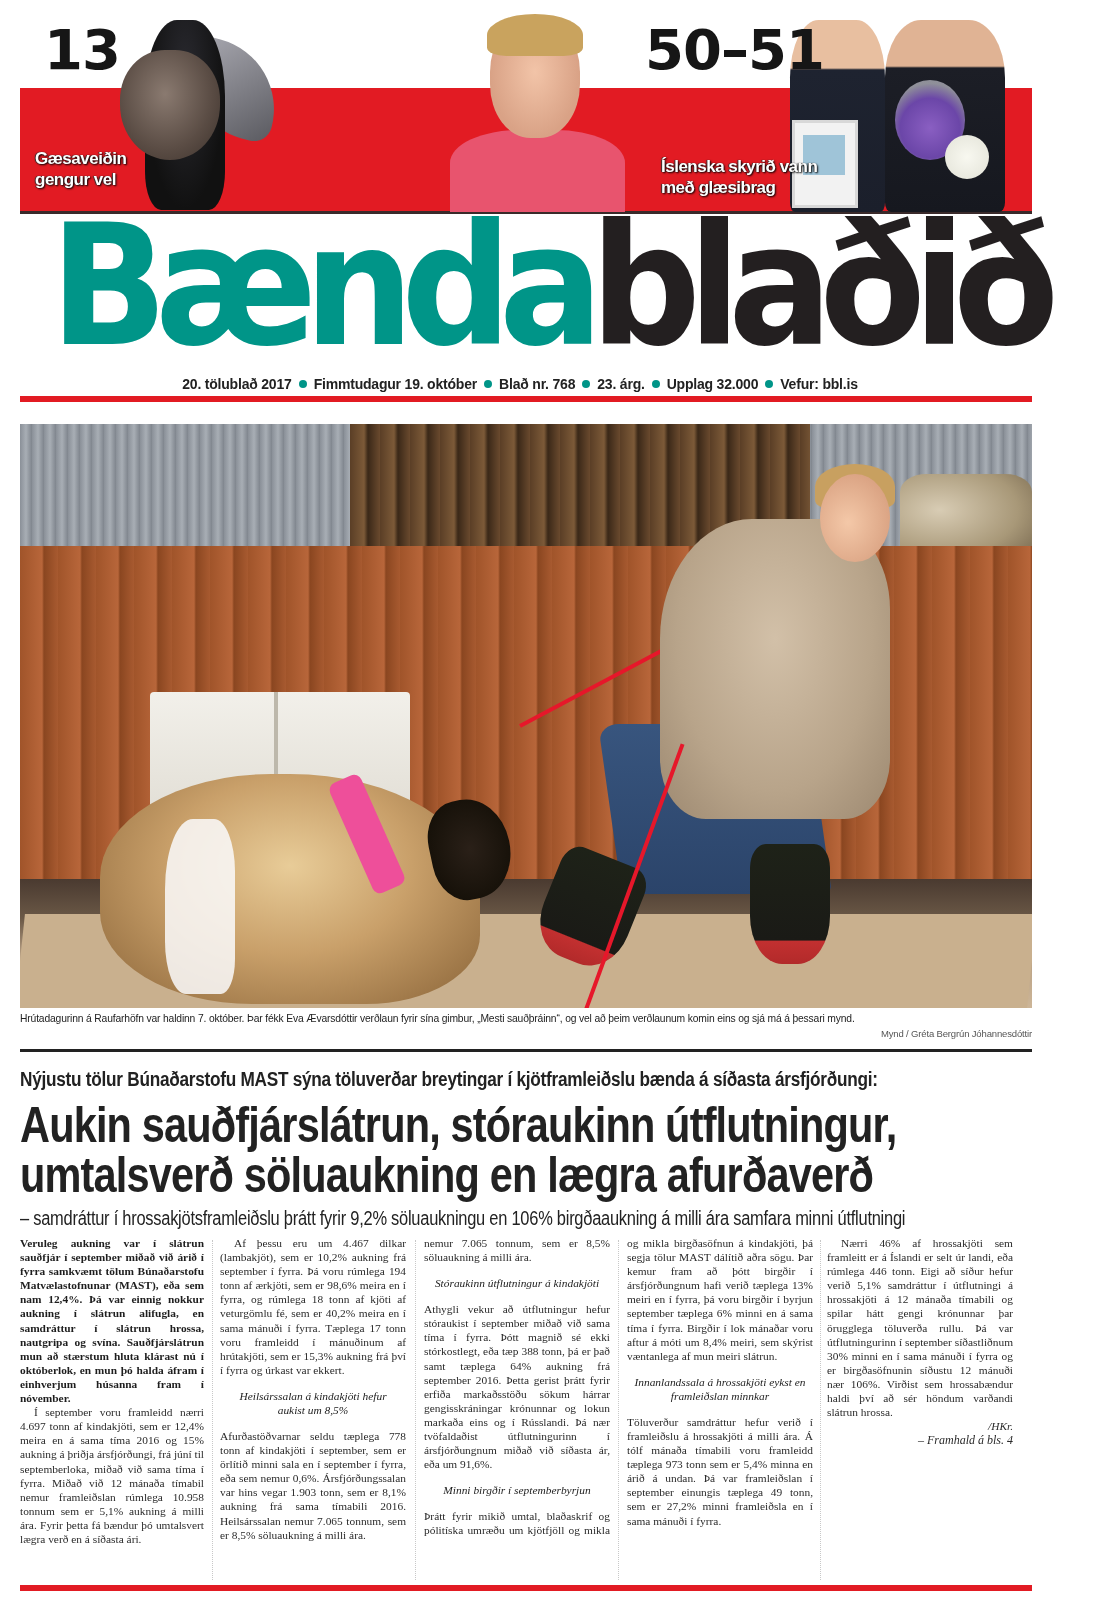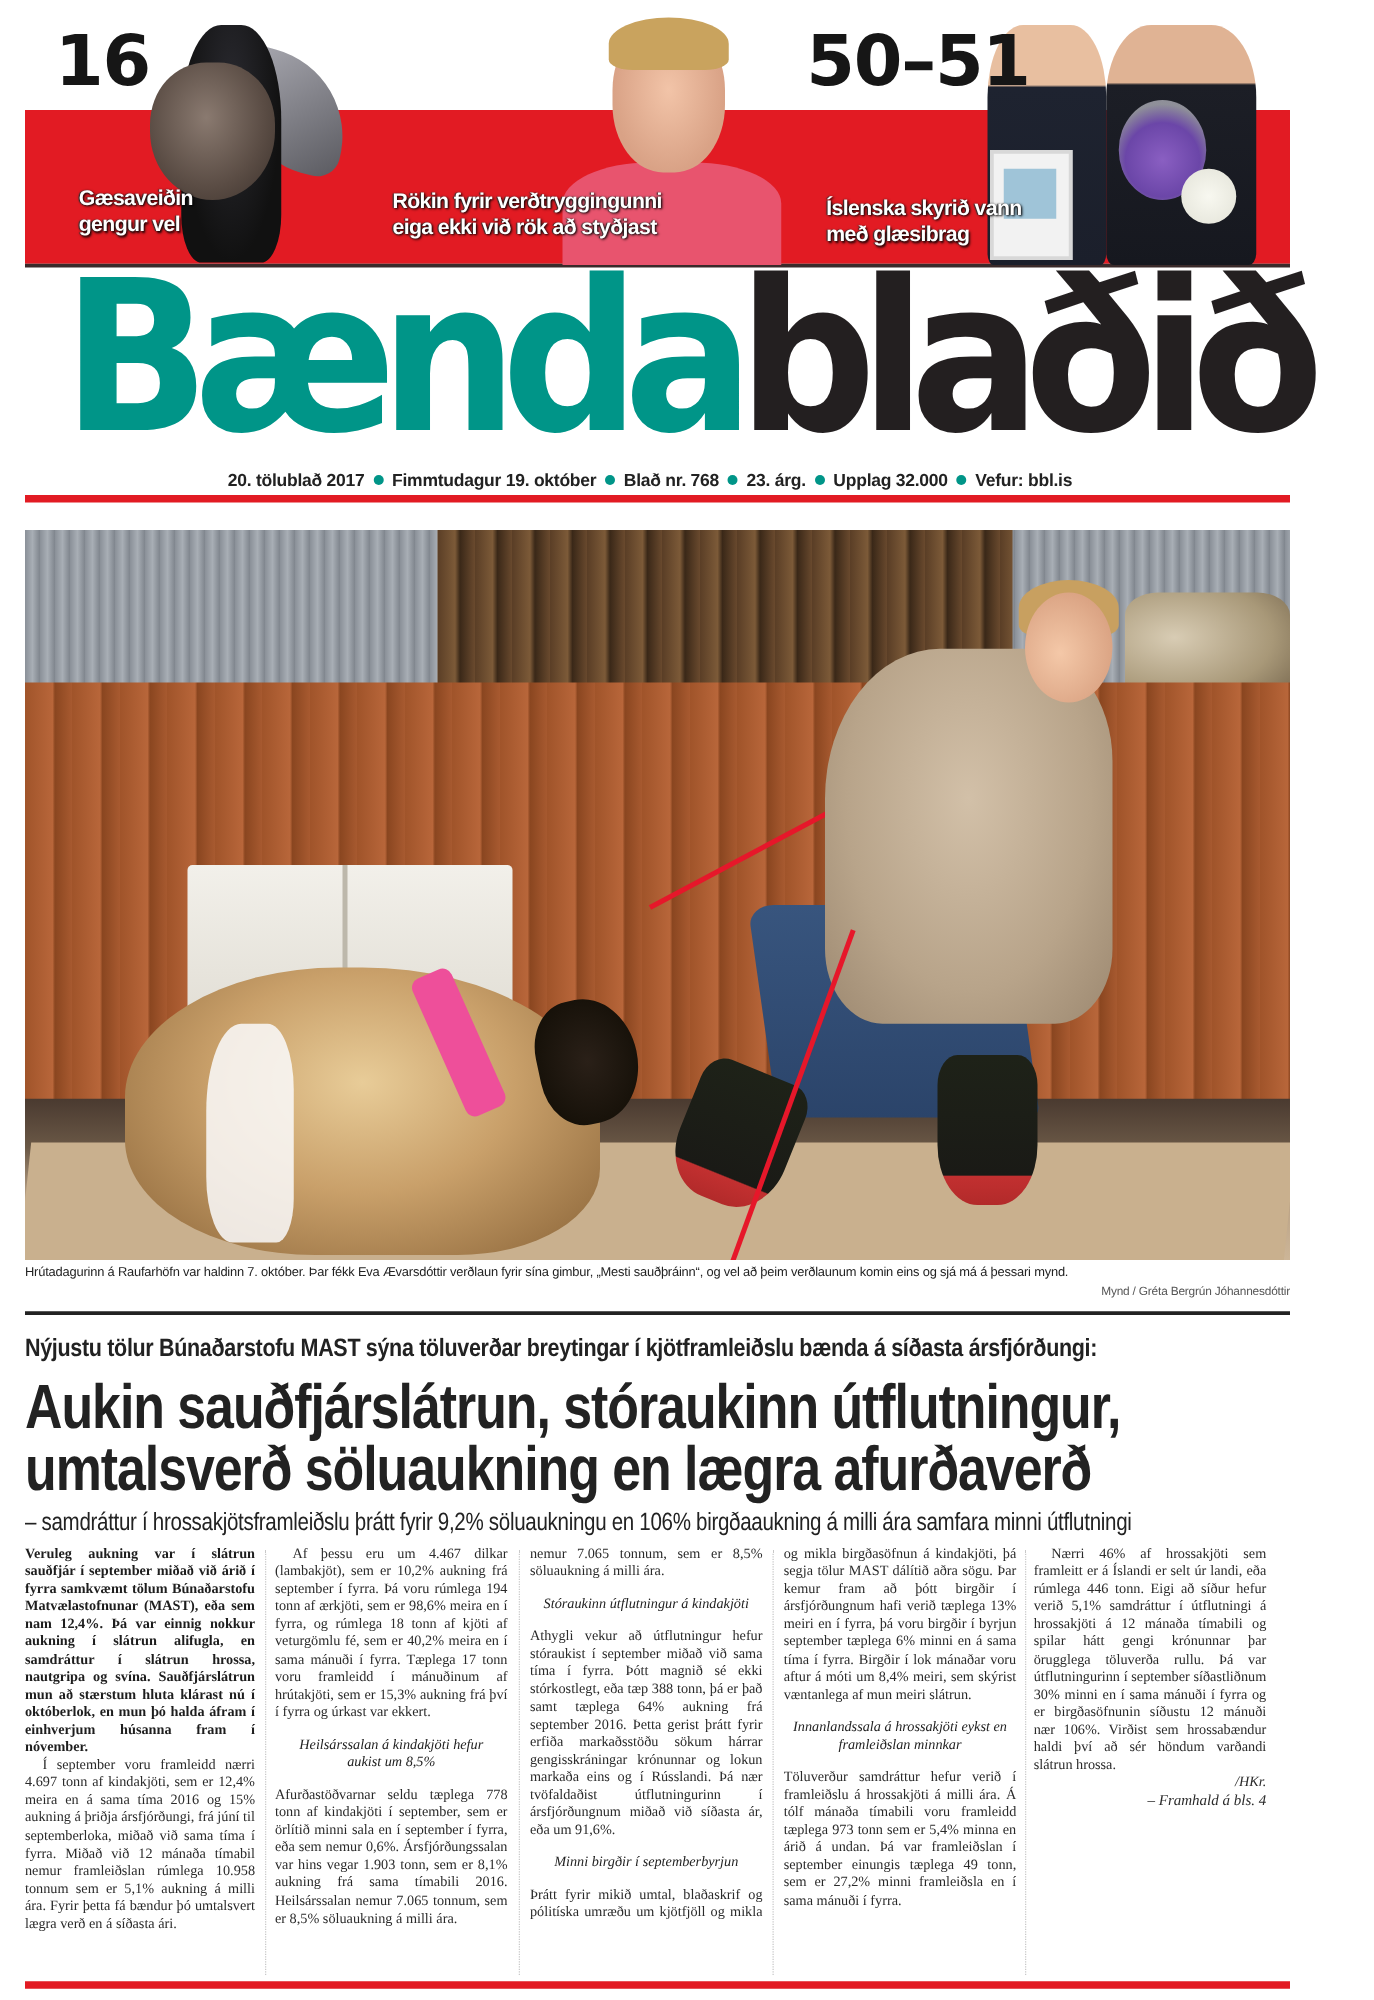--- a/index.html
+++ b/index.html
@@ -96,33 +96,29 @@
 </head>
 <body>
 
 <div class="teaser-area">
   <div class="teaser-red"></div>
   <div class="teaser-red-base"></div>
 
   <div class="photo goose-wing"></div>
   <div class="photo dog-body"></div>
   <div class="photo goose-body"></div>
-  <div class="teaser-num" style="left:44px;">16</div>
-  <div class="teaser-text" style="left:35px; top:148px;margin-left:28px;">
+  <div class="teaser-num" style="left:44px;">13</div>
+  <div class="teaser-text" style="left:35px; top:148px;">
     <div>Gæsaveiðin</div>
     <div>gengur vel</div>
   </div>
 
   <div class="photo man-shirt"></div>
   <div class="photo man-face"></div>
   <div class="photo man-hair"></div>
-  <div class="teaser-text" style="left:314px; top:150px;">
-    <div>Rökin fyrir verðtryggingunni</div>
-    <div>eiga ekki við rök að styðjast</div>
-  </div>
 
   <div class="photo duo-man1"></div>
   <div class="photo duo-man2"></div>
   <div class="photo duo-frame"></div>
   <div class="photo duo-frame-inner"></div>
   <div class="photo duo-flowers"></div>
   <div class="photo duo-plate"></div>
   <div class="teaser-num" style="left:645px;">50–51</div>
   <div class="teaser-text" style="left:661px; top:156px;">
     <div>Íslenska skyrið vann</div>

